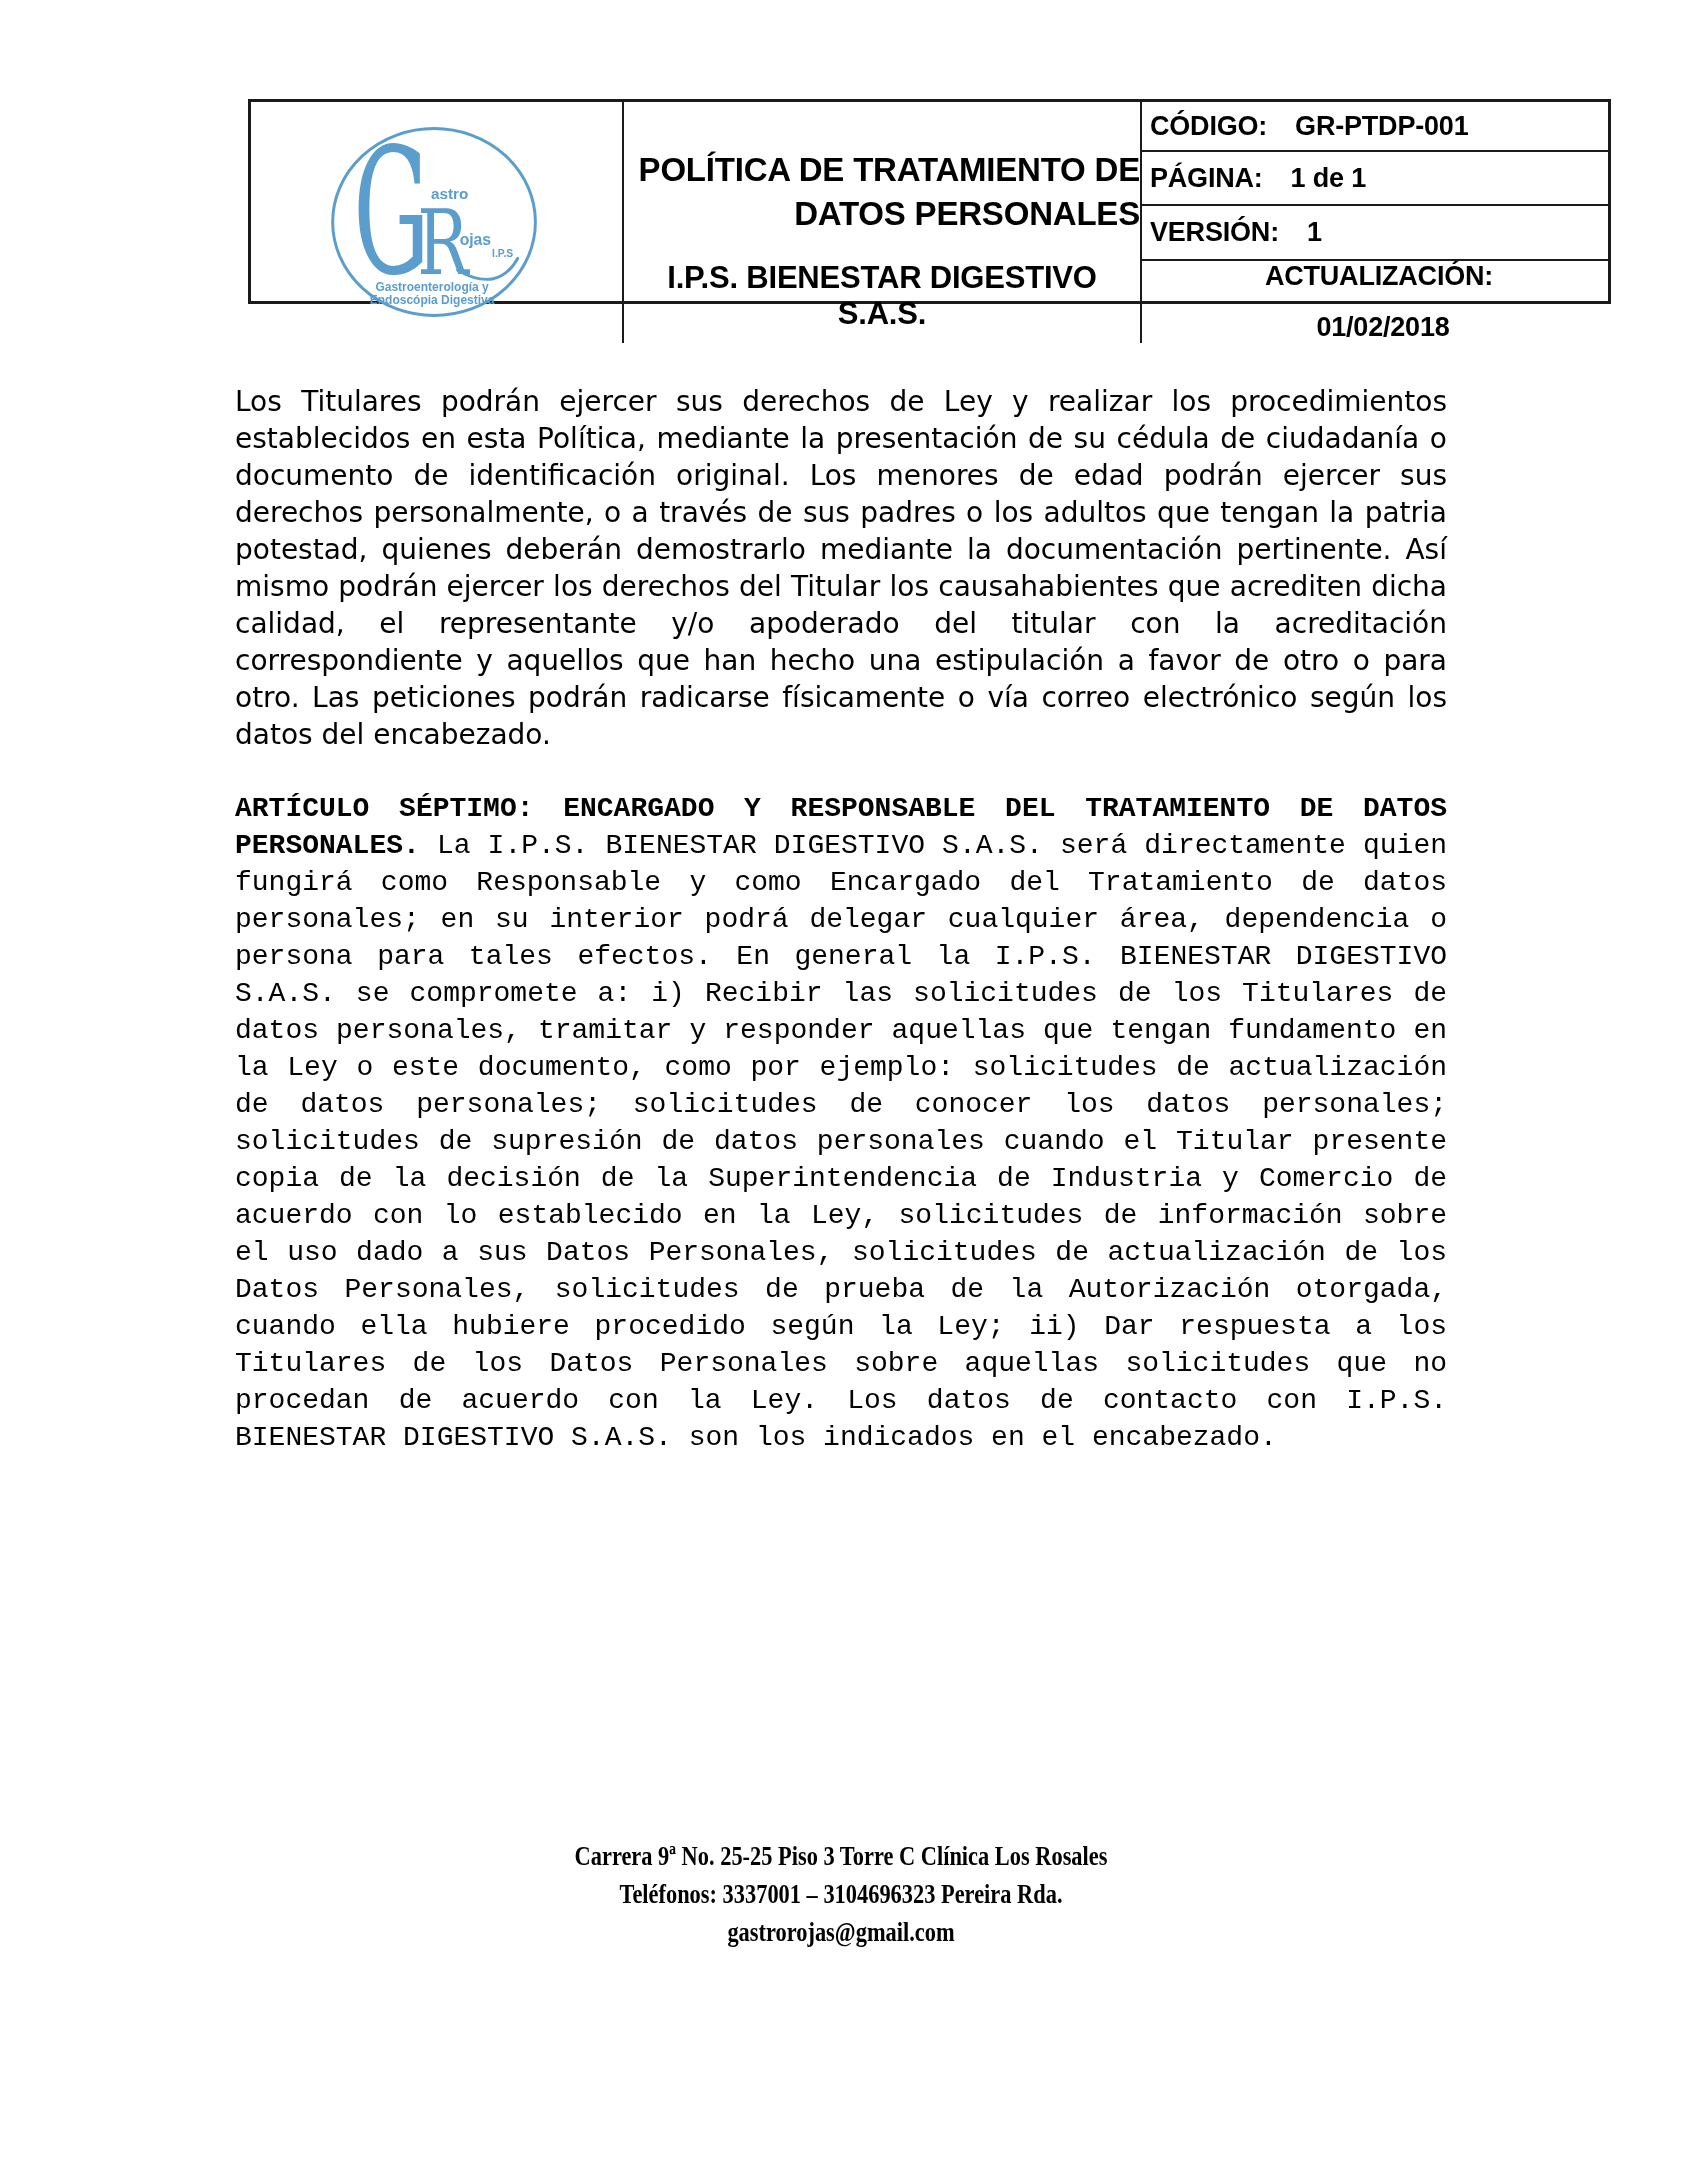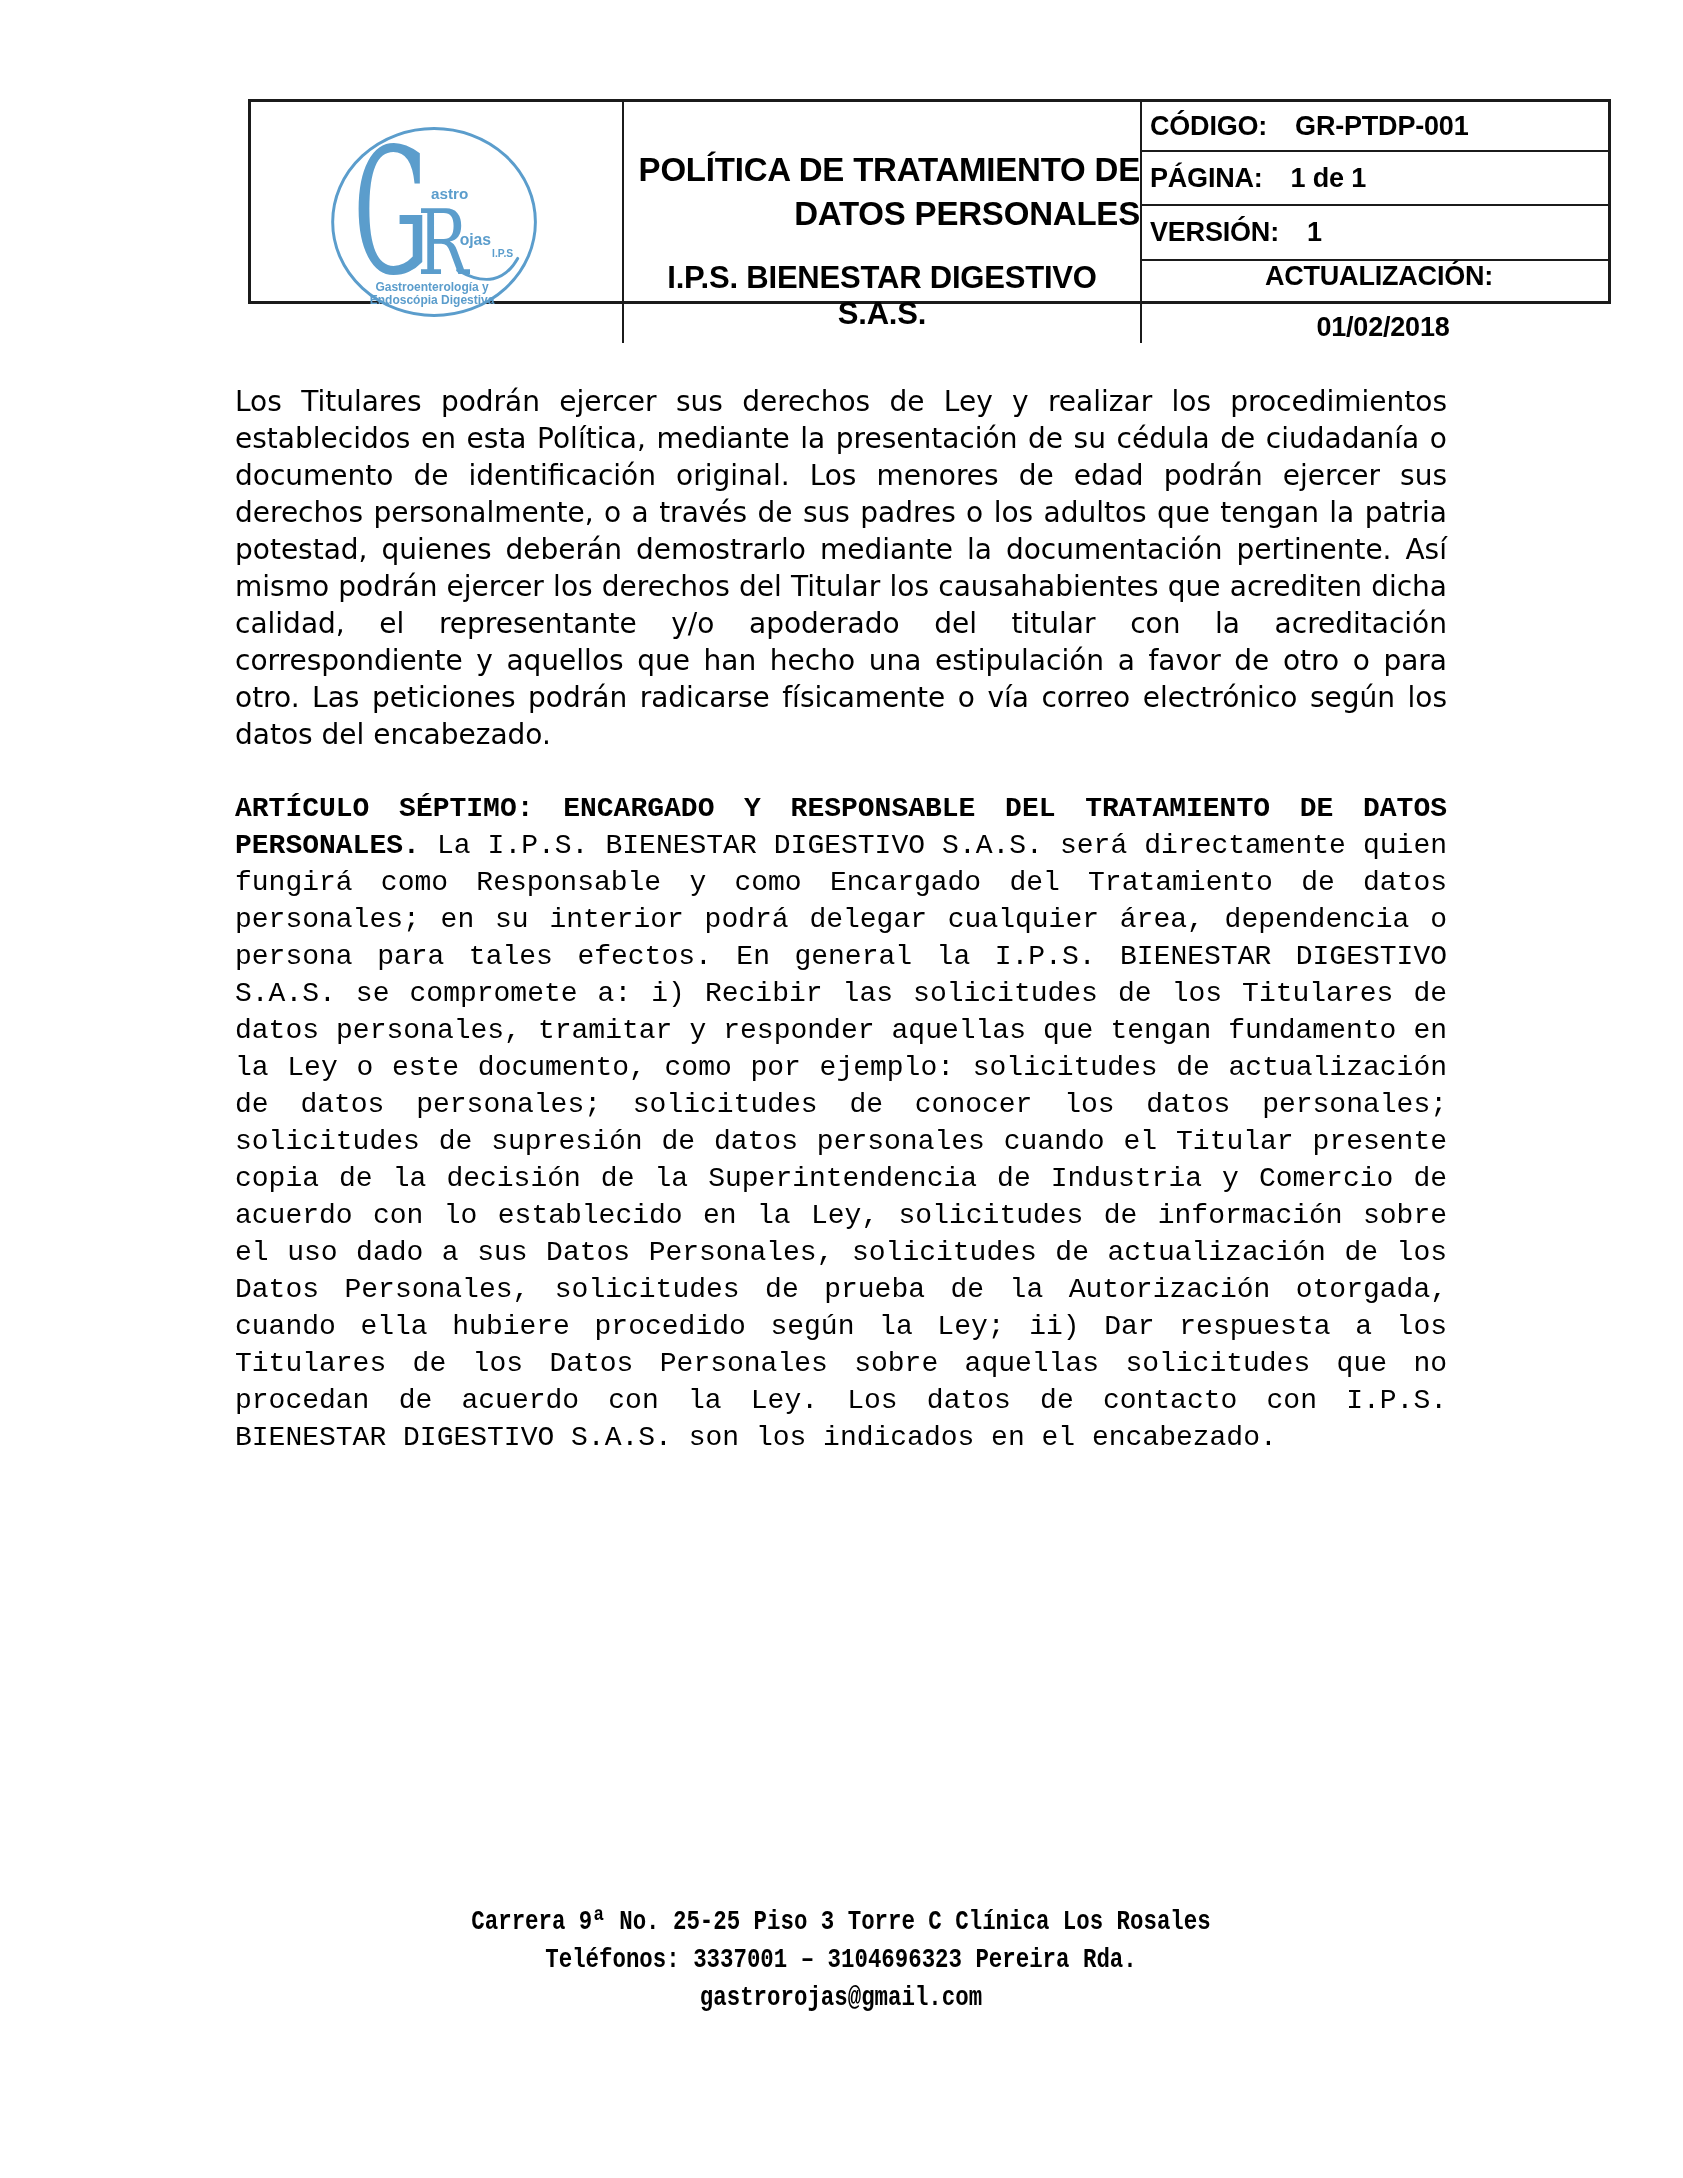--- a/index.html
+++ b/index.html
@@ -53,23 +53,23 @@
     position:absolute;left:235px;top:383px;width:1212px;
     font-size:28px;line-height:37px;
     text-align:justify;
   }
   .doc-body p{margin:0 0 37px 0;}
   .doc-body p:last-child{margin-bottom:0;font-family:Liberation Mono, monospace;}
   .doc-body strong{font-weight:bold;}
 
   
   .doc-footer{
-    position:absolute;left:235px;top:1903px;width:1212px;
+    position:absolute;left:235px;top:1837px;width:1212px;
     text-align:center;
-    font-family:Liberation Mono, monospace;
+    font-family:Liberation Serif, serif;
     font-weight:bold;font-size:28px;line-height:38px;
   }
   .doc-footer .footer-line{transform:scaleX(0.8);transform-origin:50% 50%;}
 
   
   .logo-blue{fill:#5b9dcc;}
 </style>
 </head>
 <body>
 

